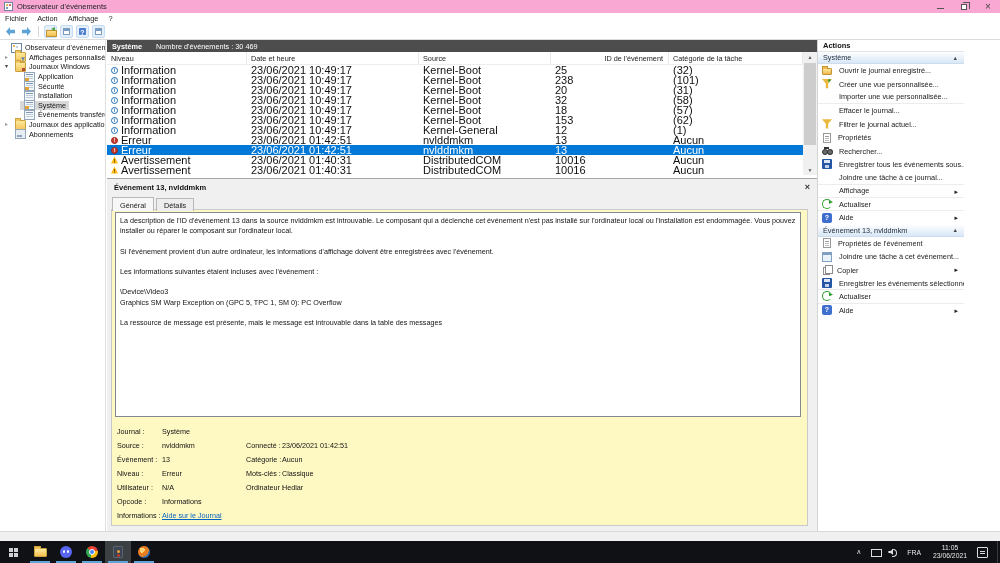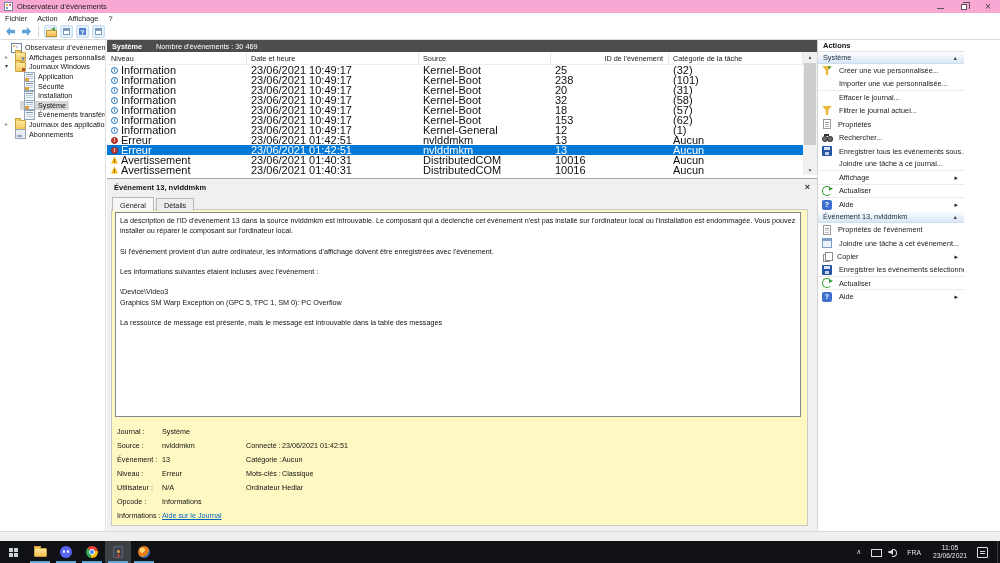--- a/index.html
+++ b/index.html
@@ -574,20 +574,24 @@
     </div>
 
     <div class="actions">
       <div class="act-title">Actions</div>
 
       <div class="act-sec-head">
         <span>Système</span>
         <span class="car">▲</span>
       </div>
 
+        <div class="act-item">
+          <span class="aicn icn-open-folder"></span>
+          <span class="albl">Ouvrir le journal enregistré...</span>
+        </div>
 
         <div class="act-item">
           <span class="aicn icn-filter-new"></span>
           <span class="albl">Créer une vue personnalisée...</span>
         </div>
 
         <div class="act-item sep-after">
           <span class="aicn"></span>
           <span class="albl">Importer une vue personnalisée...</span>
         </div>

